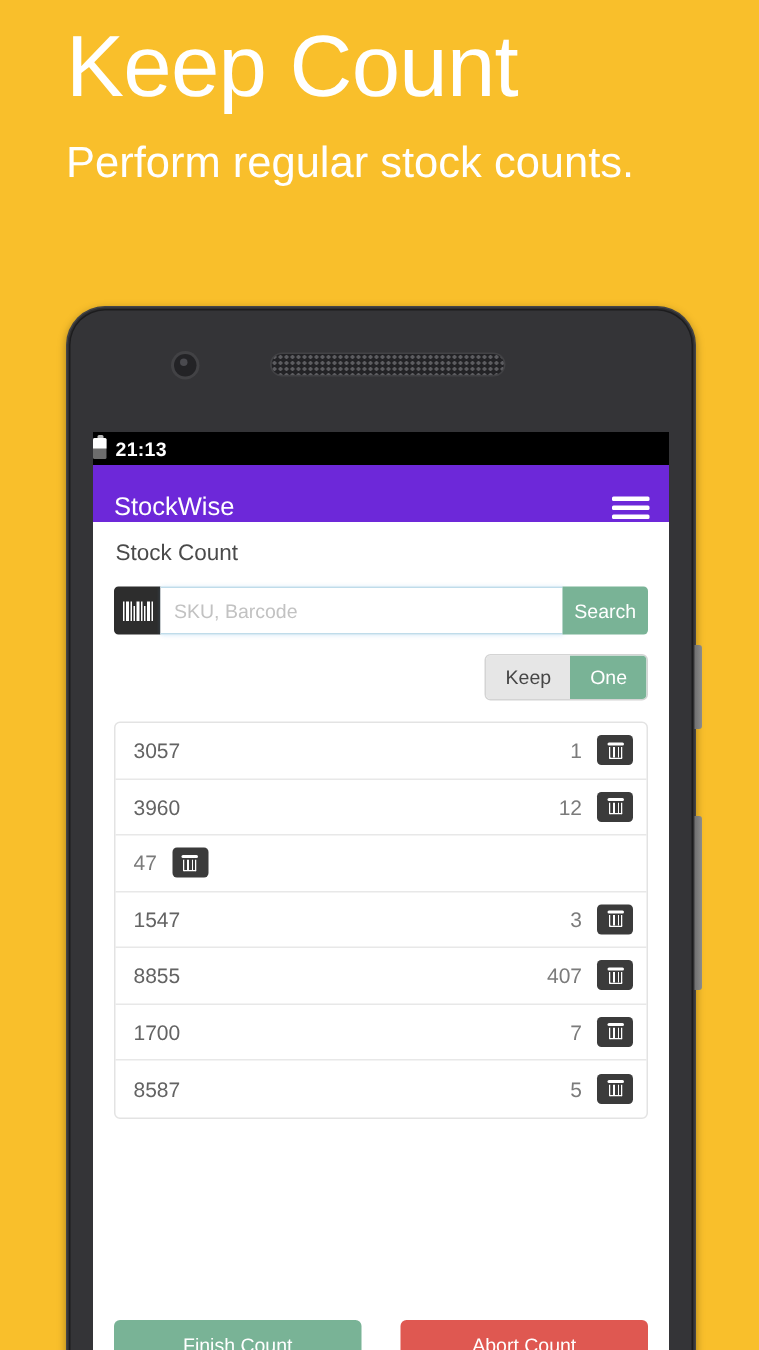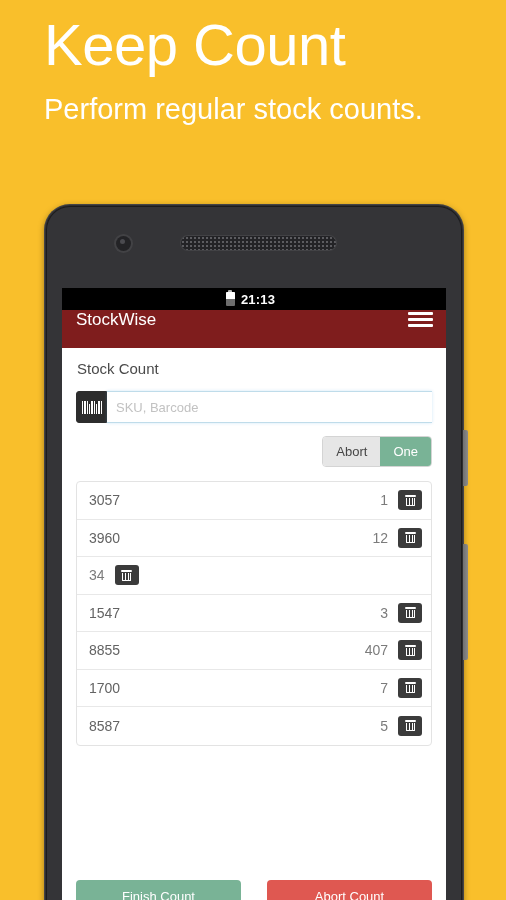--- a/index.html
+++ b/index.html
@@ -113,21 +113,21 @@
     background: #ffffff;
     overflow: hidden;
   }
 
   
   .statusbar {
     height: 22px;
     background: #000000;
     display: flex;
     align-items: center;
-    justify-content: center;
+    justify-content: flex-start;
     padding-right: 7px;
     gap: 6px;
   }
   .battery {
     position: relative;
     width: 9px;
     height: 14px;
     border-radius: 1px;
     background: #6d6d6d;
   }
@@ -150,23 +150,23 @@
   .clock {
     color: #ffffff;
     font-size: 13px;
     font-weight: bold;
     letter-spacing: 0.2px;
   }
 
   
   .appbar {
     height: 38px;
-    background: #7f1d1d;
-    display: flex;
-    align-items: flex-start;
+    background: #6d28d9;
+    display: flex;
+    align-items: flex-end;
     justify-content: space-between;
     padding: 0 13px 0 14px;
   }
   .appbar-title {
     color: #ffffff;
     font-size: 17px;
     font-weight: 400;
   }
   .hamburger {
     width: 25px;
@@ -405,25 +405,26 @@
               <i></i>
               <i class="s"></i>
               <i class="w"></i>
               <i></i>
               <i class="s"></i>
               <i class="w"></i>
               <i></i>
           </span>
         </div>
         <input class="search-input" type="text" placeholder="SKU, Barcode" style="">
+        <button class="search-btn">Search</button>
       </div>
 
       <div class="toggle-wrap">
         <div class="toggle">
-          <button class="off">Abort</button>
+          <button class="off">Keep</button>
           <button class="on">One</button>
         </div>
       </div>
 
       <div class="list" id="count-list">
           <div class="list-row">
             <div class="sku">3057</div>
             <div class="qty">1</div>
             <button class="del-btn">
               <span class="trash">
@@ -436,21 +437,21 @@
             <div class="sku">3960</div>
             <div class="qty">12</div>
             <button class="del-btn">
               <span class="trash">
                 <span class="lid"></span>
                 <span class="can"></span>
               </span>
             </button>
           </div>
           <div class="list-row">
-            <div class="qty">34</div>
+            <div class="qty">47</div>
             <button class="del-btn">
               <span class="trash">
                 <span class="lid"></span>
                 <span class="can"></span>
               </span>
             </button>
           </div>
           <div class="list-row">
             <div class="sku">1547</div>
             <div class="qty">3</div>

